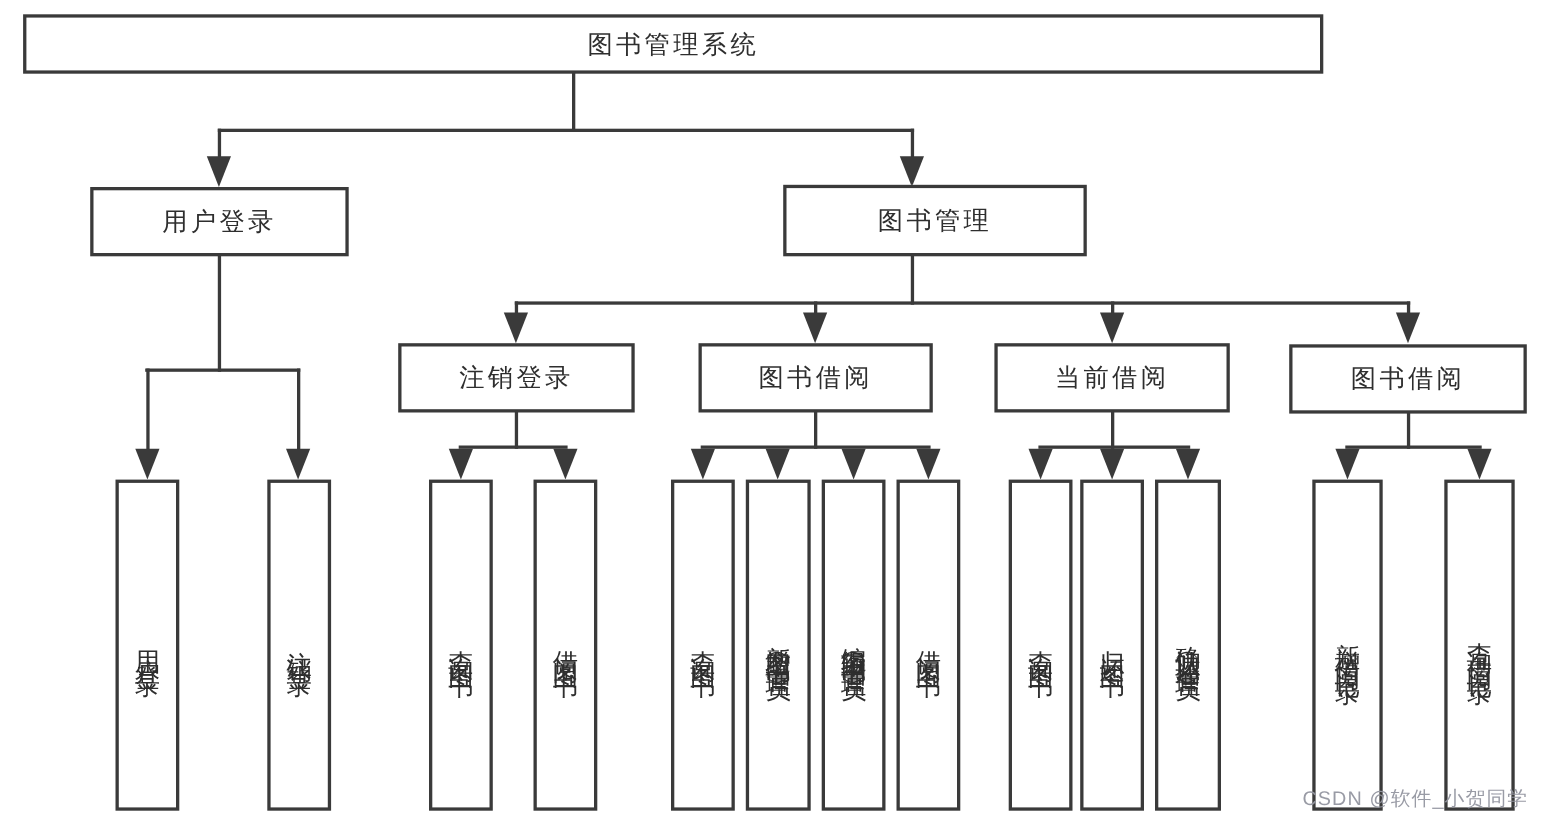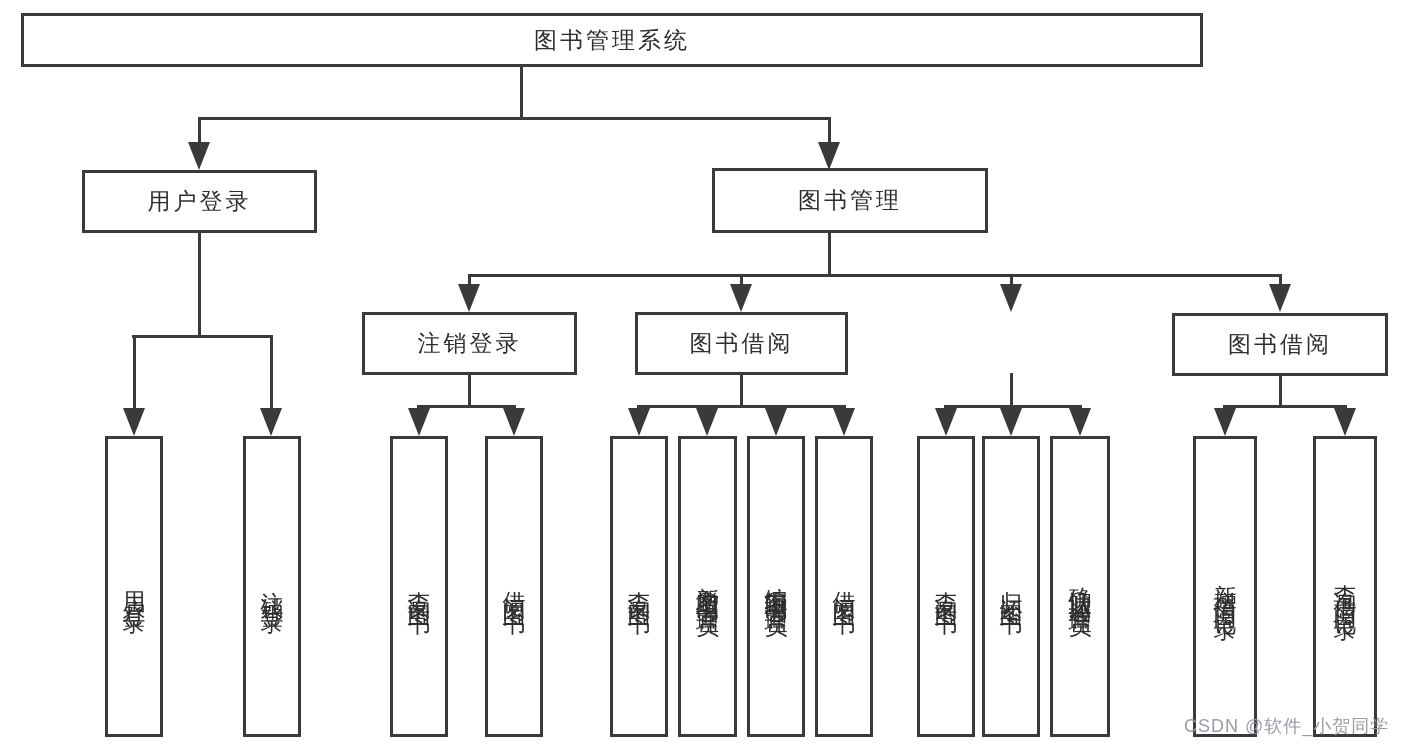--- a/index.html
+++ b/index.html
@@ -68,20 +68,23 @@
   <div class="arr" style="left:730px;top:284px;"></div>
   <div class="arr" style="left:1000px;top:284px;"></div>
   <div class="arr" style="left:1269px;top:284px;"></div>
 
   <div class="box" style="left:362px;top:312px;width:215px;height:63px;">
     <span class="h-label">注销登录</span>
   </div>
   <div class="box" style="left:635px;top:312px;width:213px;height:63px;">
     <span class="h-label">图书借阅</span>
   </div>
+  <div class="box" style="left:904px;top:312px;width:214px;height:63px;">
+    <span class="h-label">当前借阅</span>
+  </div>
   <div class="box" style="left:1172px;top:313px;width:216px;height:63px;">
     <span class="h-label">图书借阅</span>
   </div>
 
   <div class="cline" style="left:468px;top:373px;width:3px;height:35px;"></div>
   <div class="cline" style="left:417px;top:405px;width:99px;height:3px;"></div>
   <div class="arr" style="left:408px;top:408px;"></div>
   <div class="arr" style="left:503px;top:408px;"></div>
 
   <div class="cline" style="left:740px;top:373px;width:3px;height:35px;"></div>

